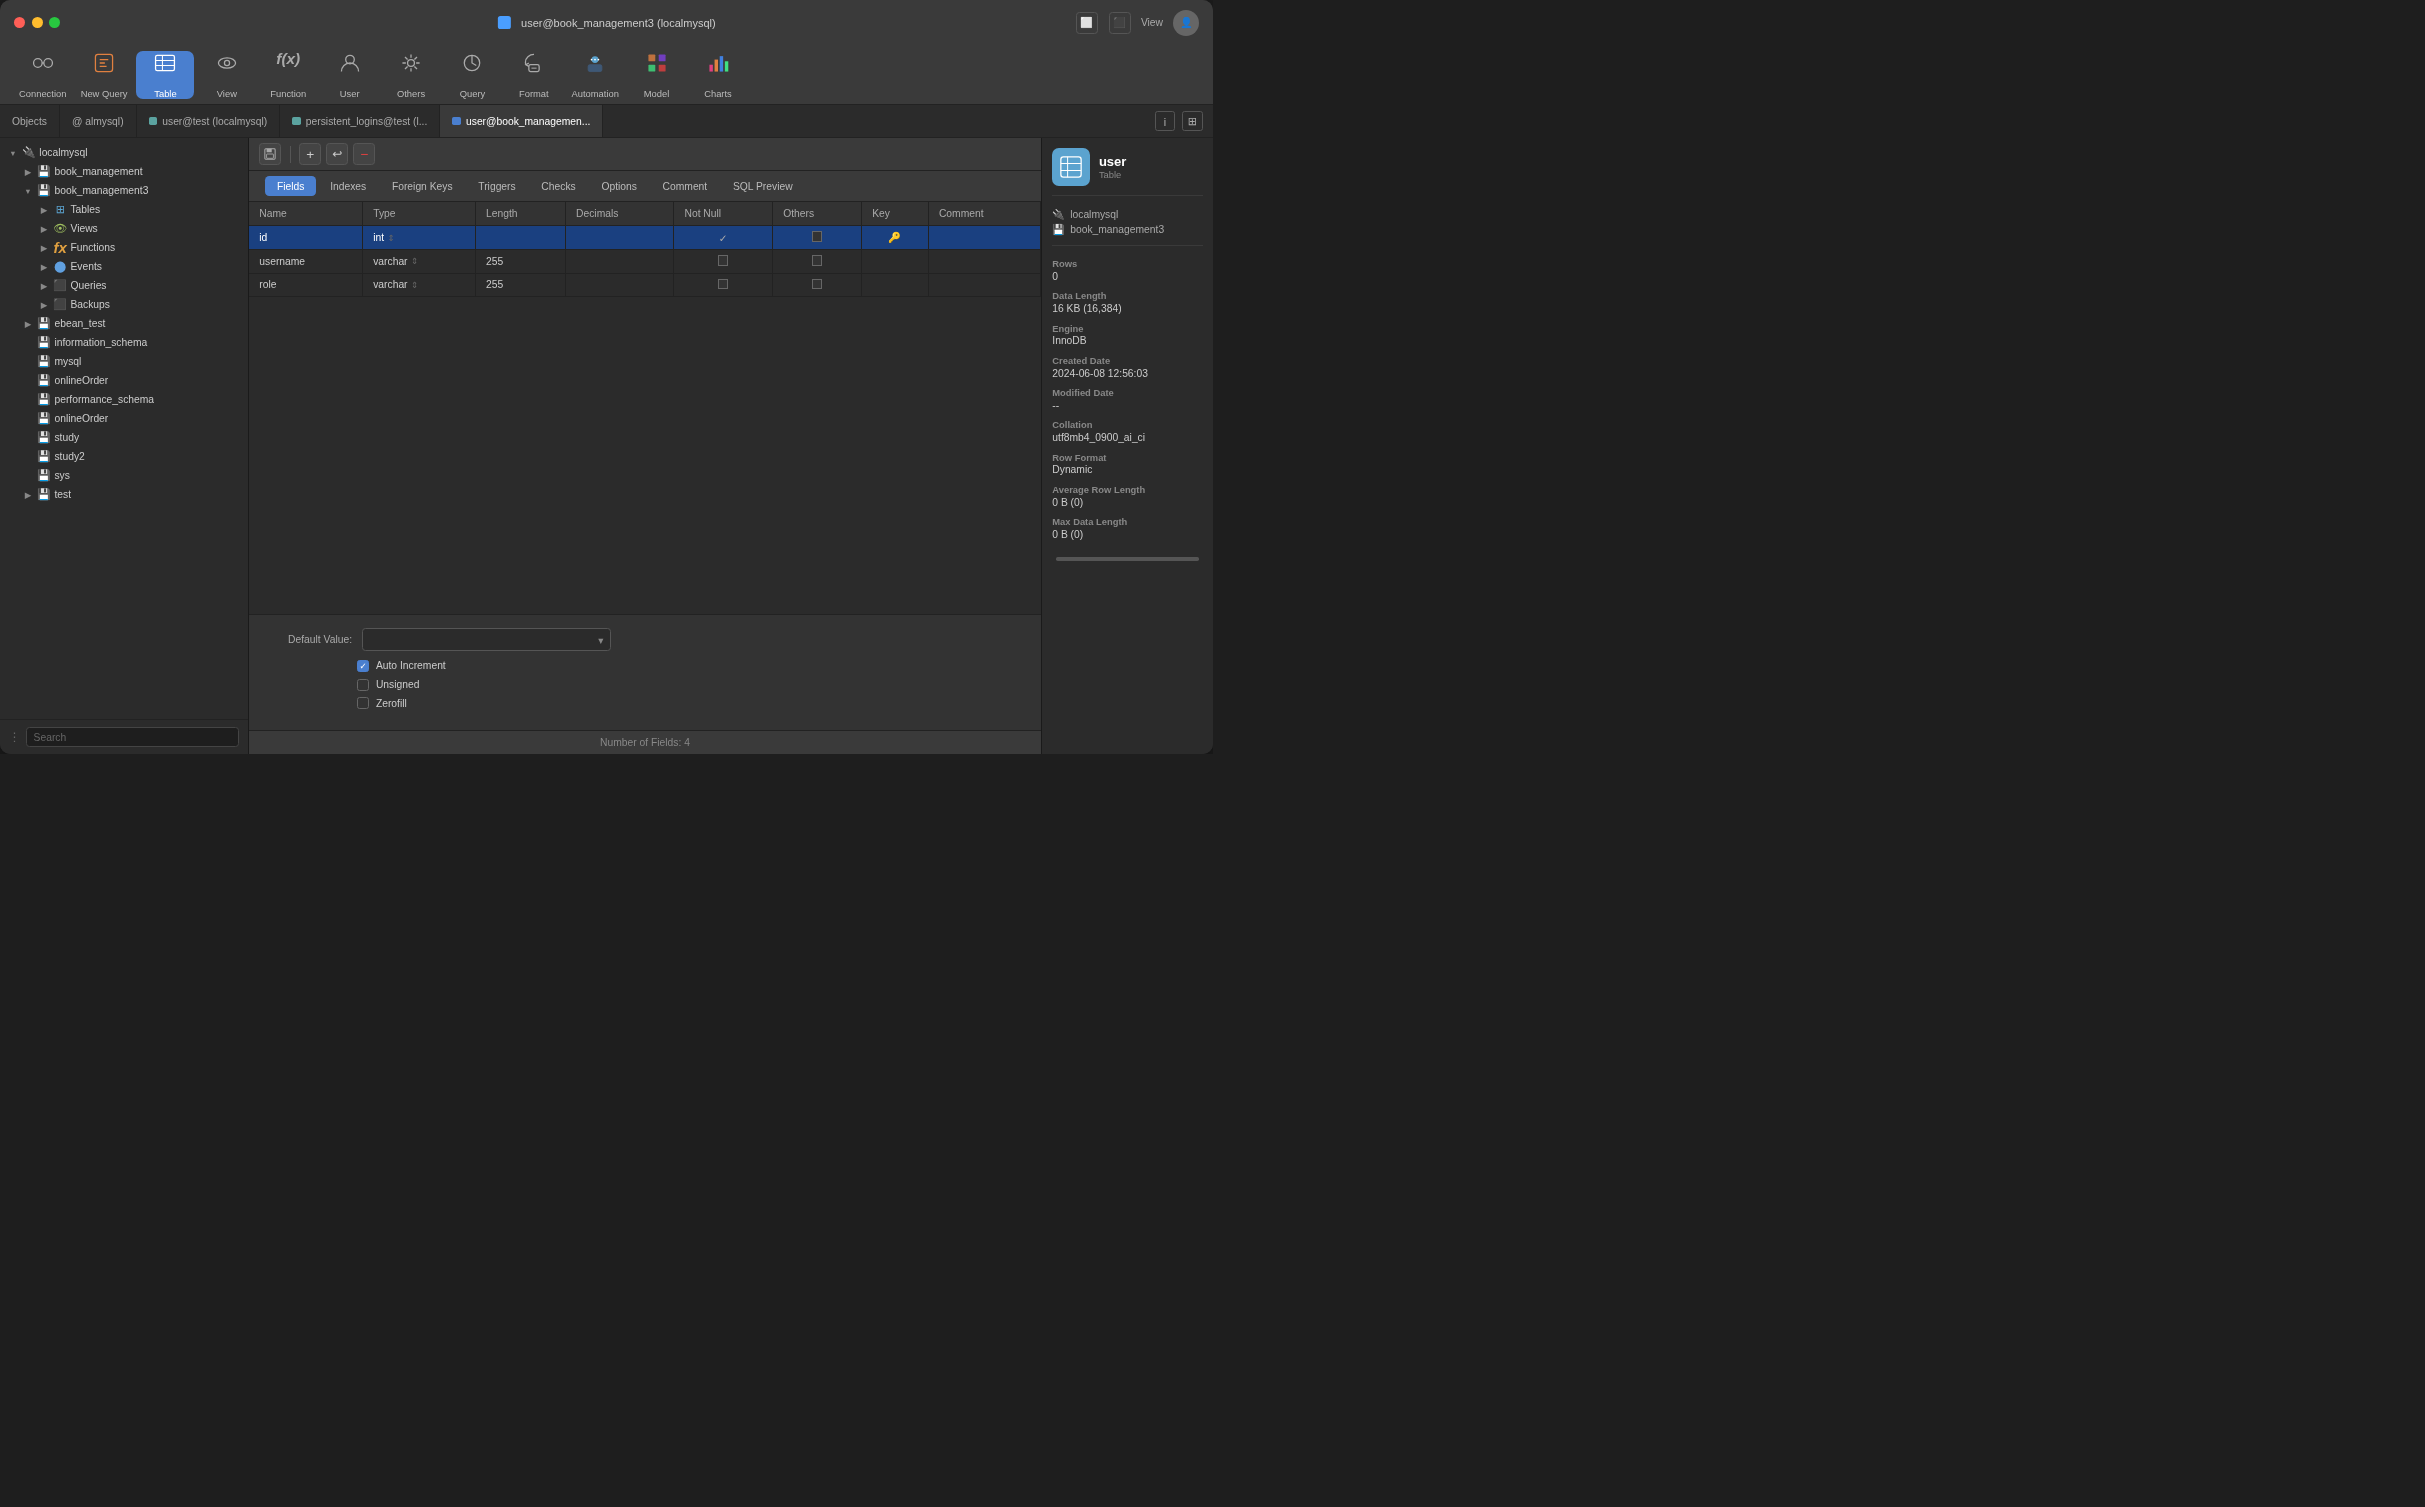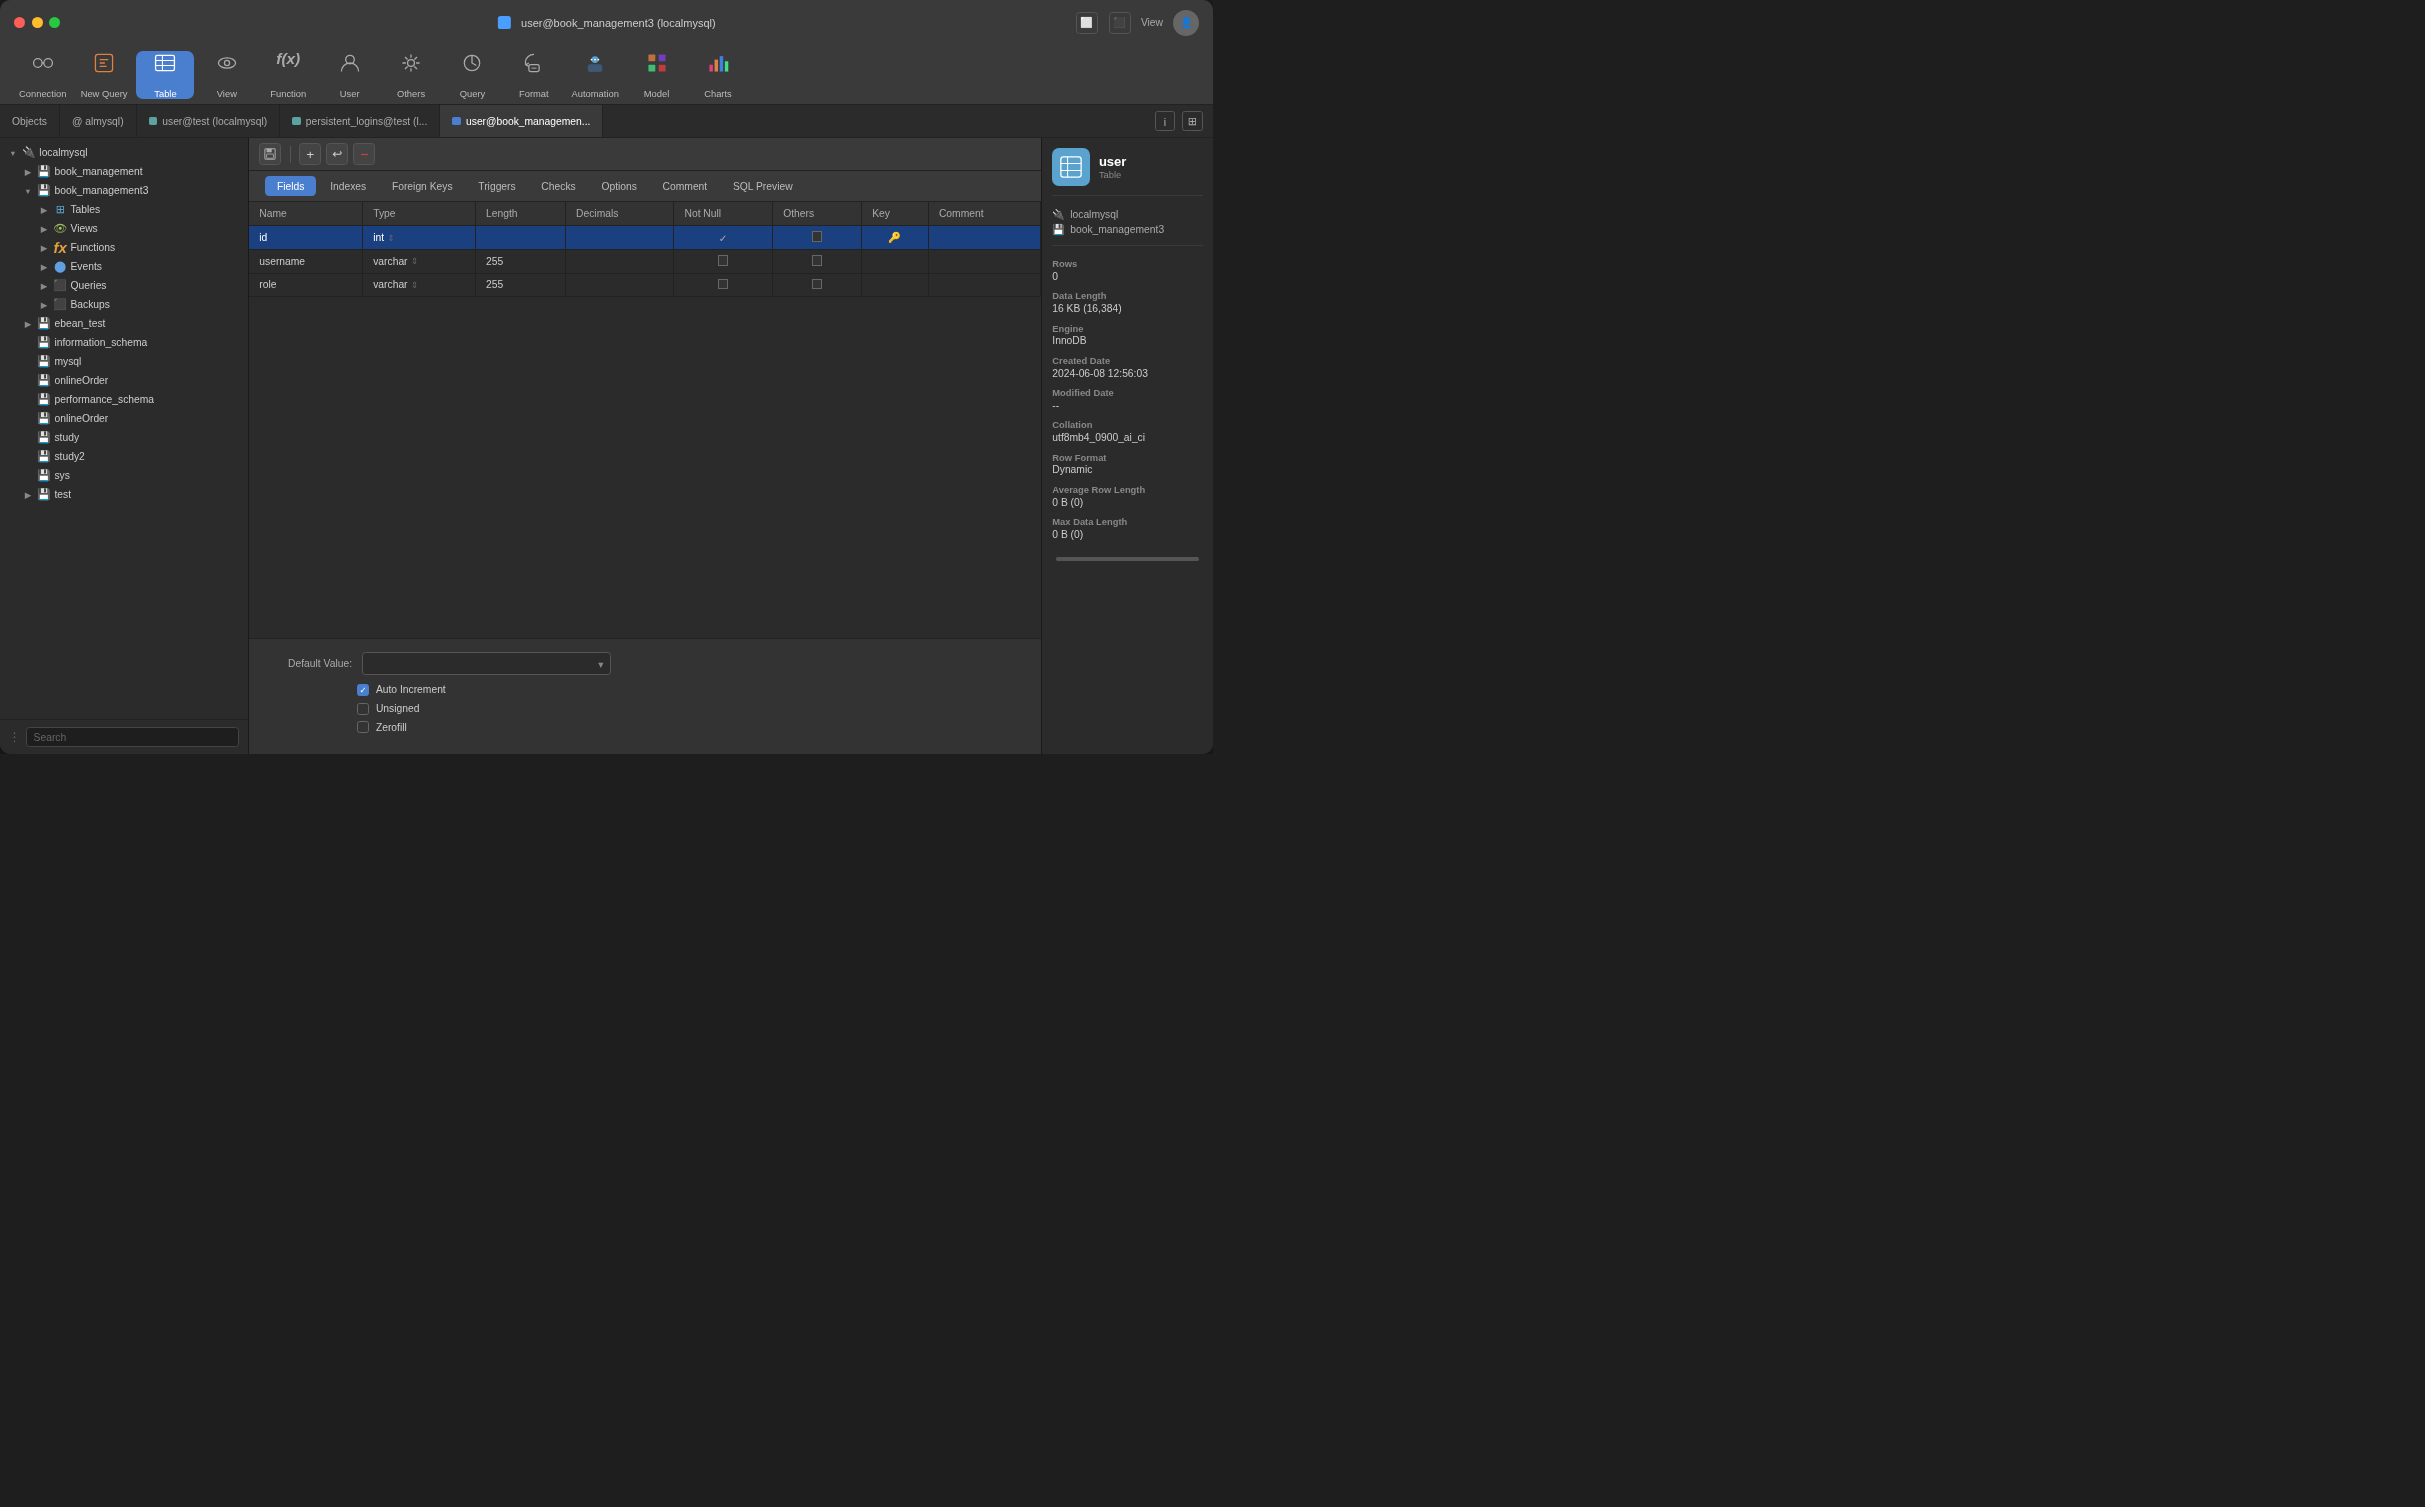--- a/index.html
+++ b/index.html
@@ -927,20 +927,23 @@
         <div class="checkbox-row">
           <div class="cb"></div>
           <span>Unsigned</span>
         </div>
         <div class="checkbox-row">
           <div class="cb"></div>
           <span>Zerofill</span>
         </div>
       </div>
 
+      <div class="statusbar">
+        <span>Number of Fields: 4</span>
+      </div>
     </div>
 
     <div class="info-panel">
       <div class="info-header">
         <div class="info-icon-box">
           <svg width="22" height="22" viewBox="0 0 26 26" fill="none">
             <rect x="1" y="1" width="24" height="24" rx="3" stroke="white" stroke-width="1.5"></rect>
             <line x1="1" y1="9" x2="25" y2="9" stroke="white" stroke-width="1.2"></line>
             <line x1="9" y1="1" x2="9" y2="25" stroke="white" stroke-width="1.2"></line>
             <line x1="1" y1="17" x2="25" y2="17" stroke="white" stroke-width="1.2"></line>

